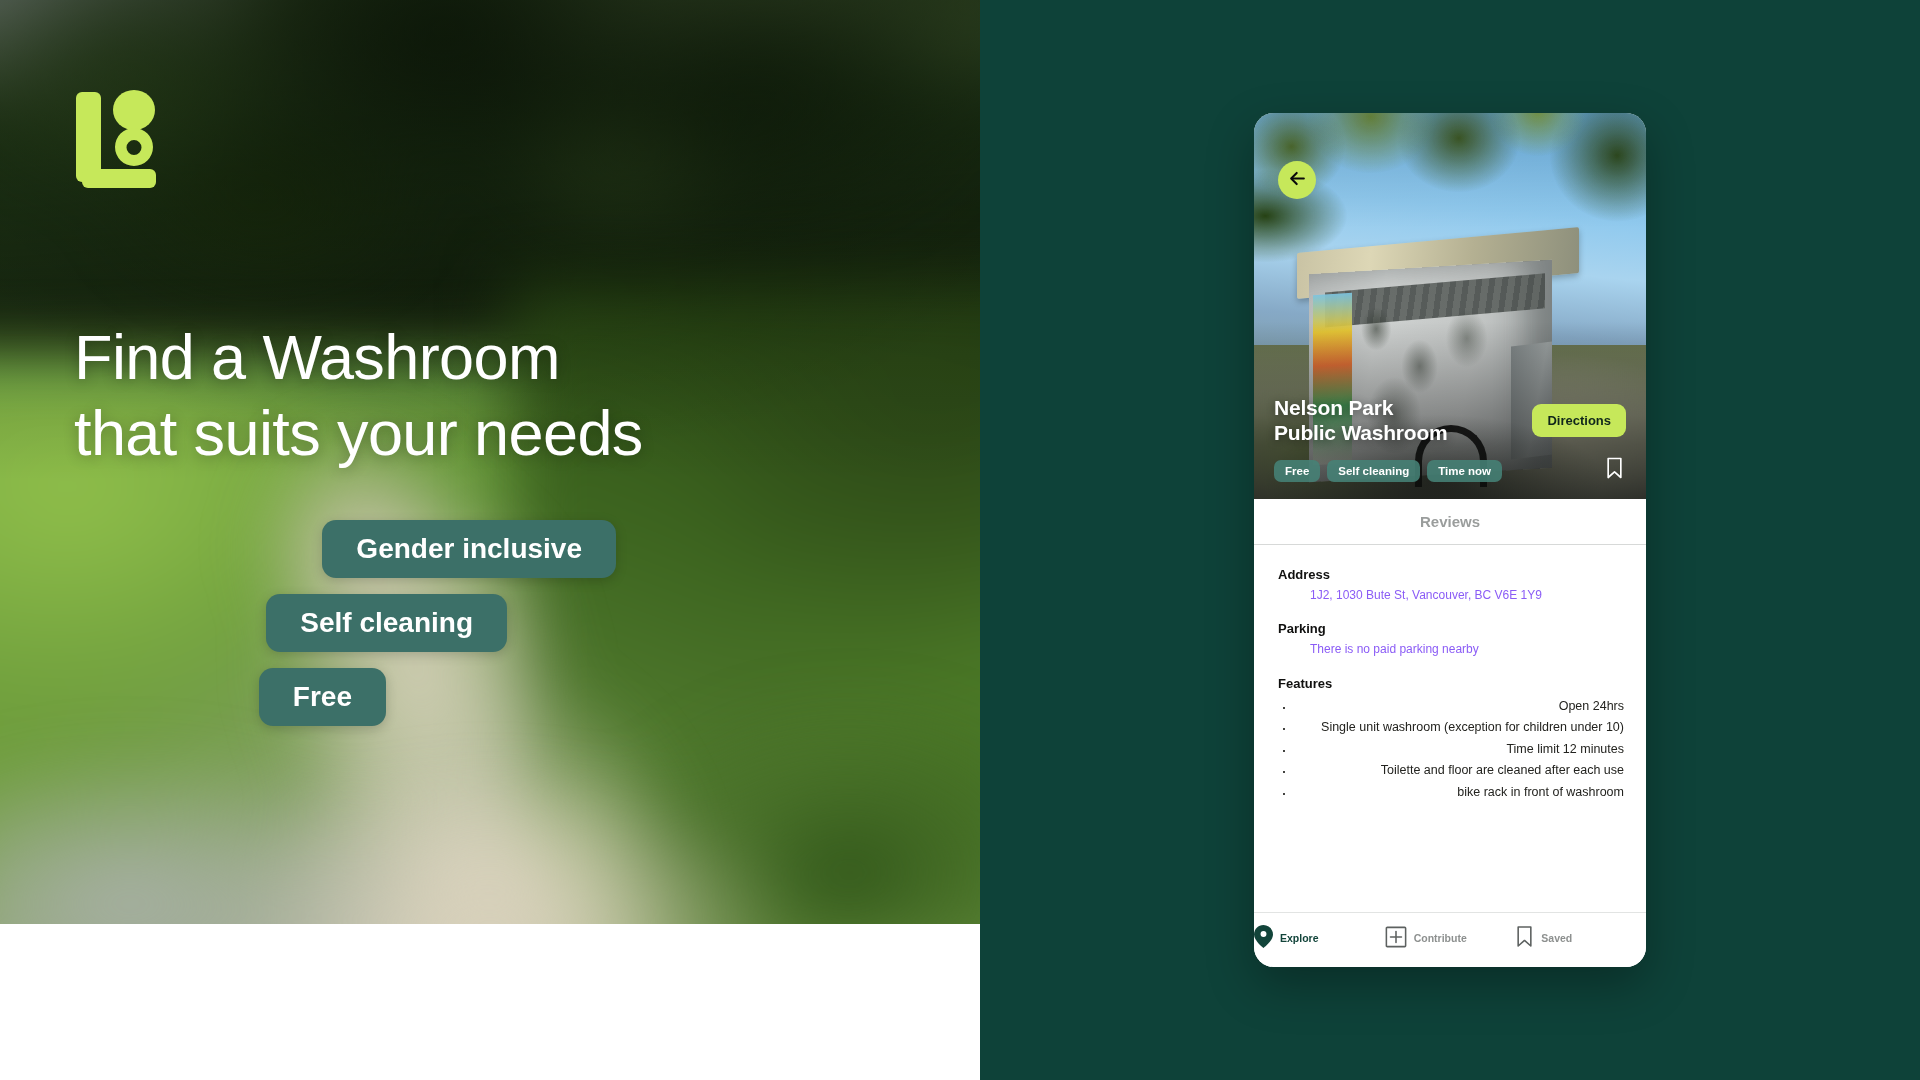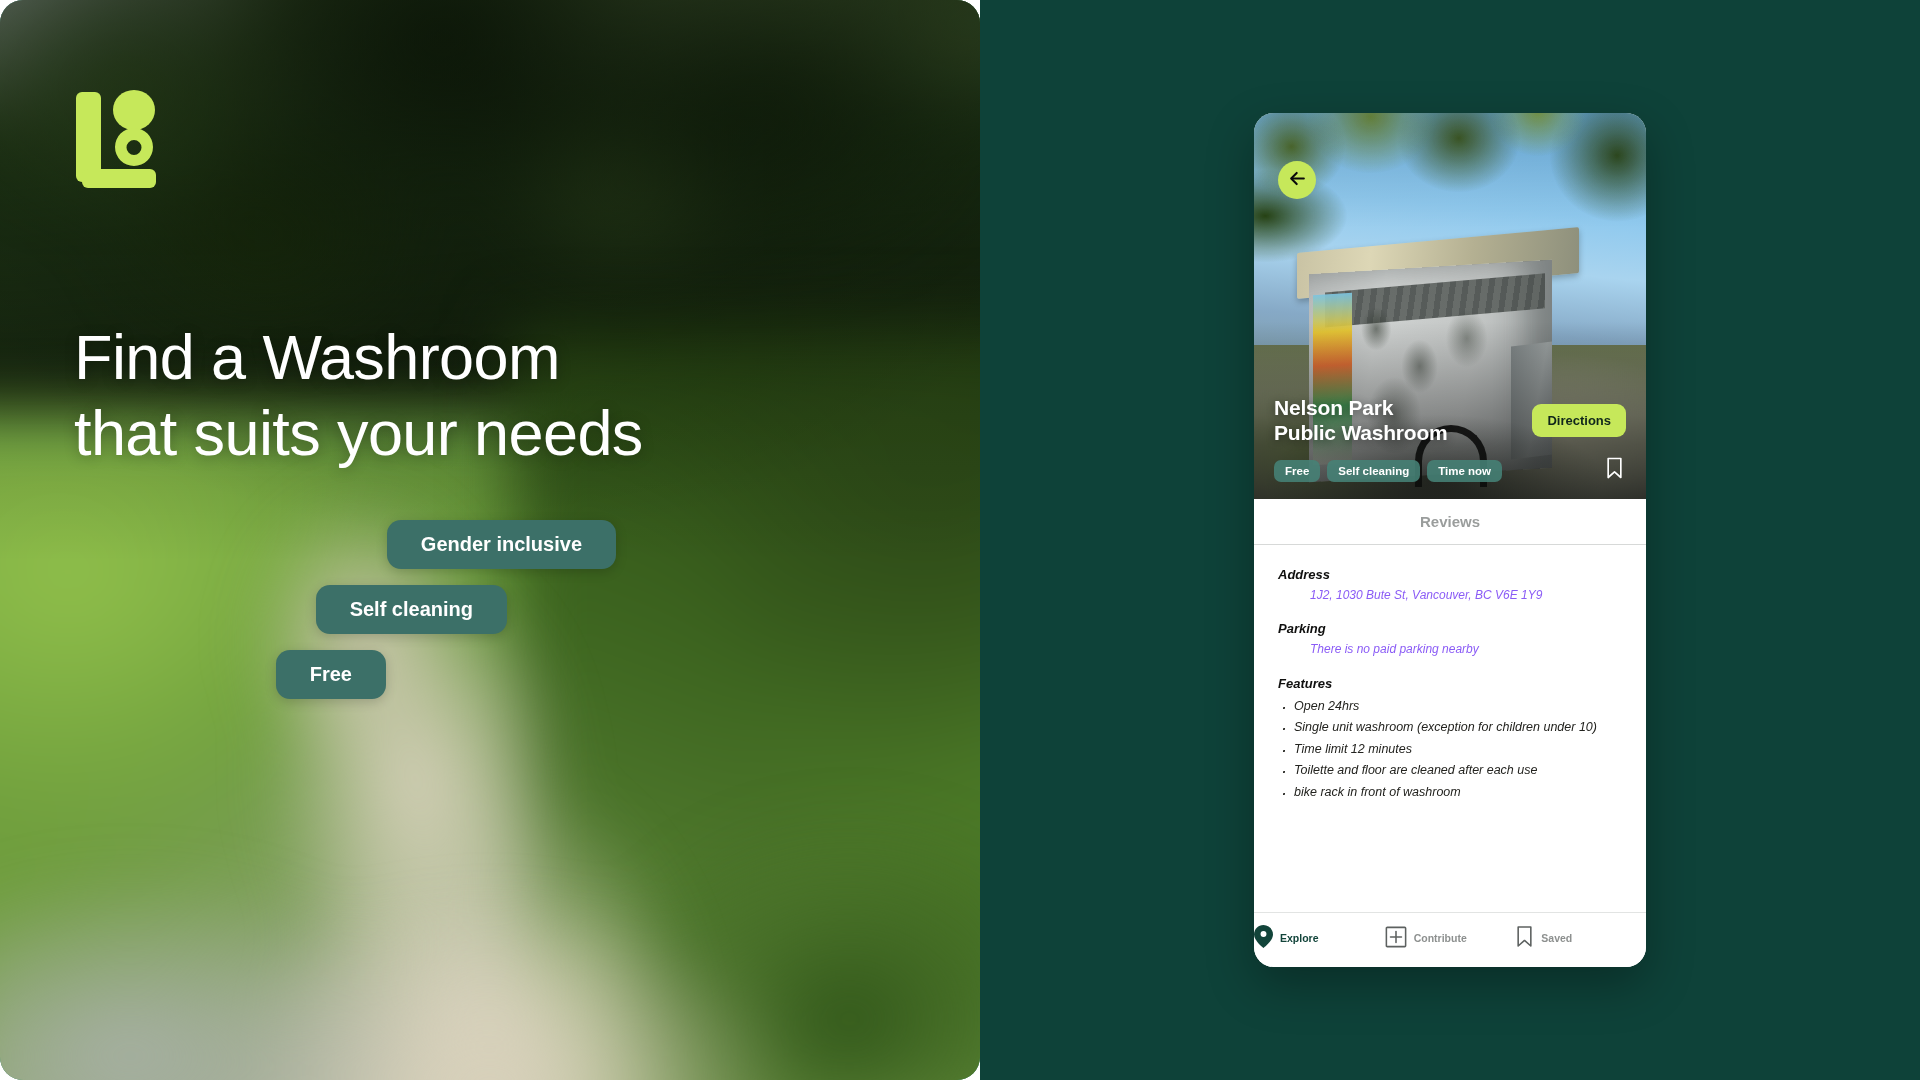--- a/index.html
+++ b/index.html
@@ -8,25 +8,24 @@
   body {
     font-family:"Liberation Sans", sans-serif;
     background:#ffffff;
     display:flex;
   }
 
   
   .hero {
     position:relative;
     width:980px;
-    height:1080px;
+    height:924px;
     overflow:hidden;
     background:#0f766e;
     flex:0 0 980px;
-    border-radius:23px;
   }
   .hero-photo { position:absolute; inset:0; overflow:hidden; }
 
   
   .ph-sky {
     position:absolute; left:-6%; top:-6%; width:112%; height:48%;
     background:
       radial-gradient(ellipse 50% 60% at 4% 2%, #e8f2f5 0%, rgba(232,242,245,0) 58%),
       radial-gradient(ellipse 60% 50% at 72% 6%, #6e8a52 0%, rgba(110,138,82,0) 62%),
       linear-gradient(175deg, #5a7440 0%, #27411c 40%, #16240f 78%, #101b0b 100%);
@@ -101,21 +100,21 @@
   .pills {
     position:absolute; z-index:6;
     left:0; right:0; top:520px;
     display:flex; flex-direction:column; align-items:flex-end;
     gap:16px;
     padding-right:0;
   }
   .pill {
     background:#3c7068;
     color:#ffffff;
-    font-size:20px;
+    font-size:28px;
     font-weight:600;
     padding:13px 34px;
     border-radius:14px;
     box-shadow:0 3px 12px rgba(0,0,0,.18);
     white-space:nowrap;
   }
   .pill.p0 { margin-right:364px; }
   .pill.p1 { margin-right:473px; }
   .pill.p2 { margin-right:594px; }
 
@@ -271,26 +270,26 @@
     font-size:15px; font-weight:700; color:#9a9d9c;
     cursor:pointer; background:none; border:none;
     border-bottom:3px solid transparent; margin-bottom:-1px;
     font-family:"Liberation Sans", sans-serif;
   }
   .tab.active { color:#12100f; border-bottom-color:#12443a; }
 
   
   .details {
     flex:1 1 auto; padding:22px 22px 10px 24px;
-    overflow:hidden; background:#fff;font-style:italic;
+    overflow:hidden; background:#fff;
   }
   .sec { margin-bottom:17px; }
   .sec-title { font-size:13px; font-weight:700; color:#10100f; margin-bottom:5px; }
   .sec-text { font-size:12px; color:#8b5cf6; line-height:1.45;margin-left:32px; }
-  .feat-list { list-style:none; margin-top:2px; }
+  .feat-list { list-style:none; margin-top:2px;text-align:right; }
   .feat-list li {
     font-size:12.5px; color:#23231f; line-height:1.72;
     padding-left:16px; position:relative;
   }
   .feat-list li::before {
     content:"·"; position:absolute; left:3px; top:-1px;
     font-size:18px; line-height:1.4; color:#23231f;
   }
 
   

